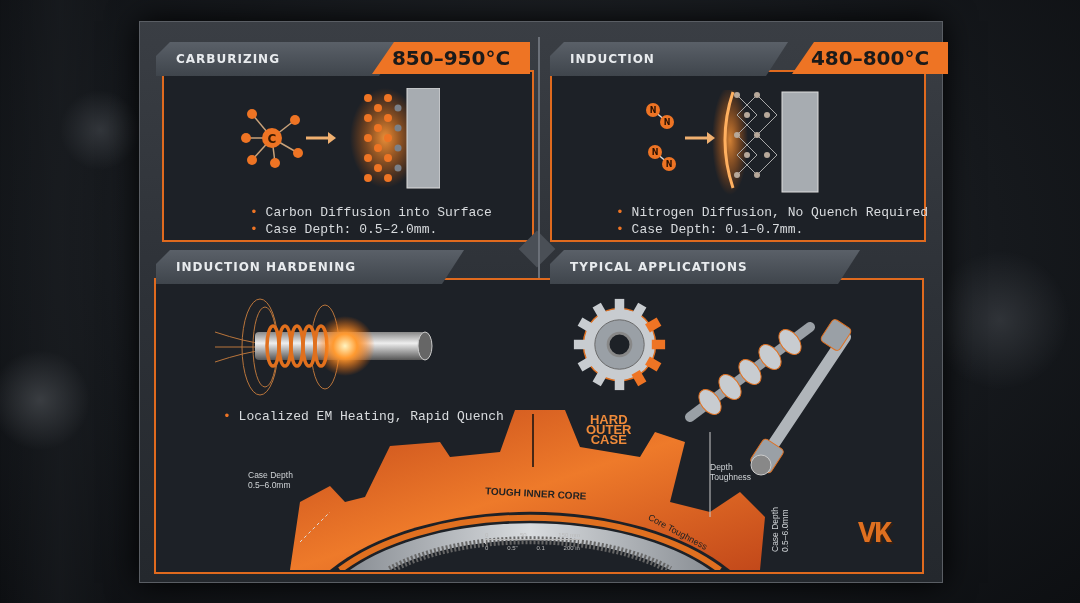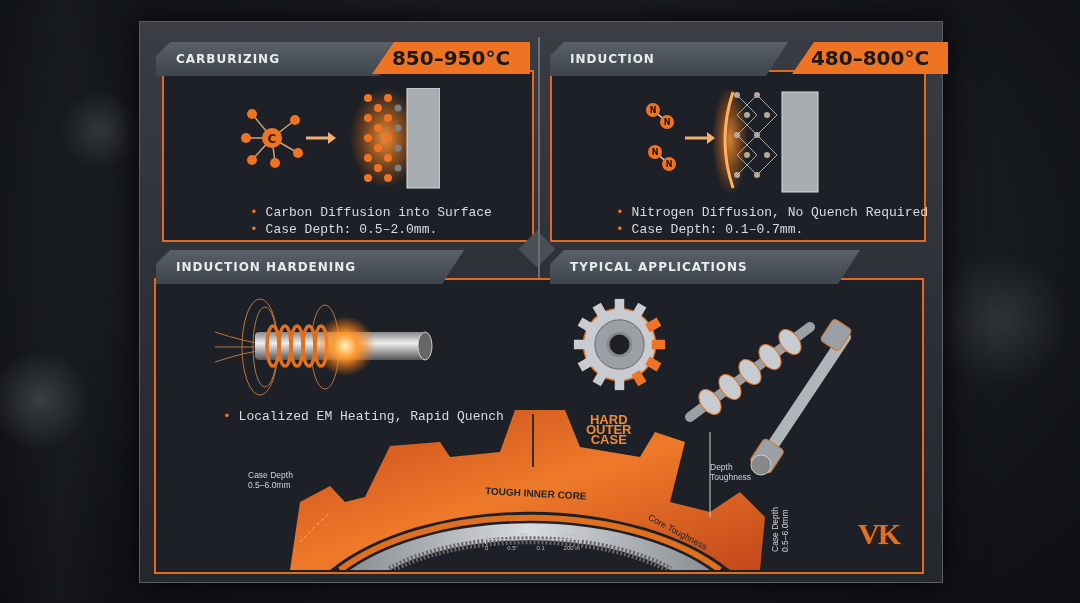--- a/index.html
+++ b/index.html
@@ -275,14 +275,14 @@
     </div>
     <div style="height:4px;border:1px solid #bbb;border-bottom:none;margin:1px 0;"></div>
     <div style="display:flex;justify-content:space-between;font-size:6px;color:#bbb;font-family:'Liberation Sans',sans-serif;">
       <span>0</span>
       <span>0.5"</span>
       <span>0.1</span>
       <span>200 in</span>
     </div>
   </div>
 
-  <div style="position:absolute;left:718px;top:495px;font-family:Liberation Serif, serif;font-weight:bold;font-size:30px;color:#e07020;text-shadow:2px 2px 0 #3a2010;letter-spacing:-2px;">VK</div>
+  <div style="position:absolute;left:718px;top:495px;font-family:Liberation Mono, monospace;font-weight:bold;font-size:30px;color:#e07020;text-shadow:2px 2px 0 #3a2010;letter-spacing:-2px;">VK</div>
 </div>
 
 </body></html>

